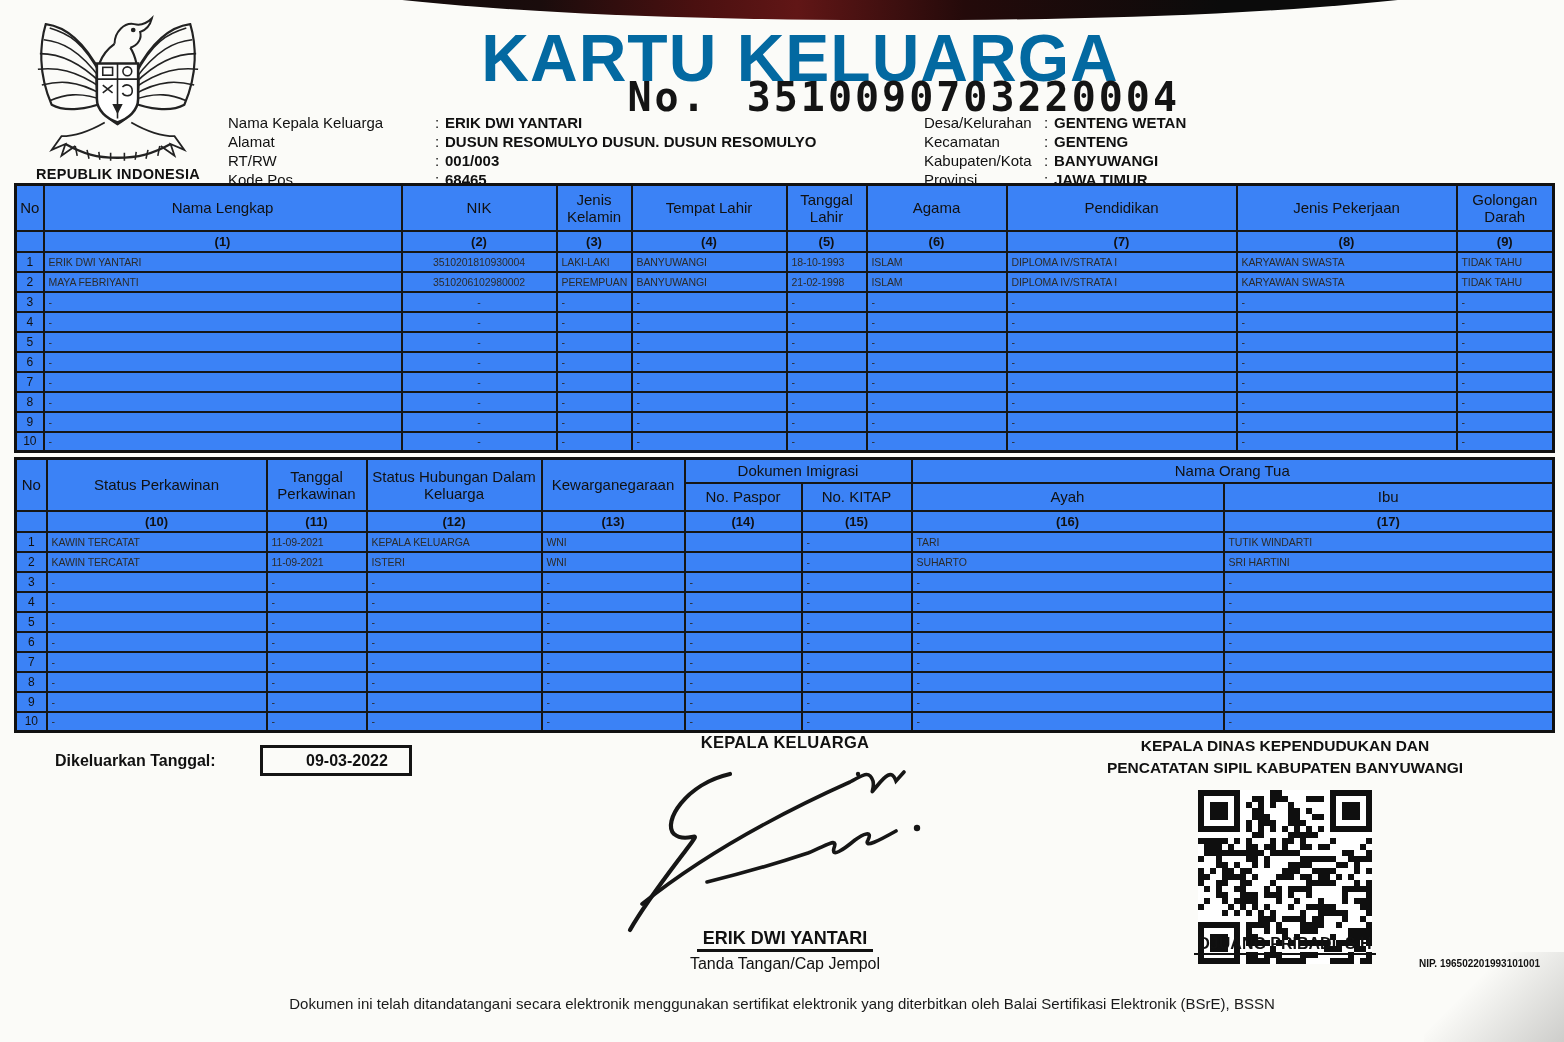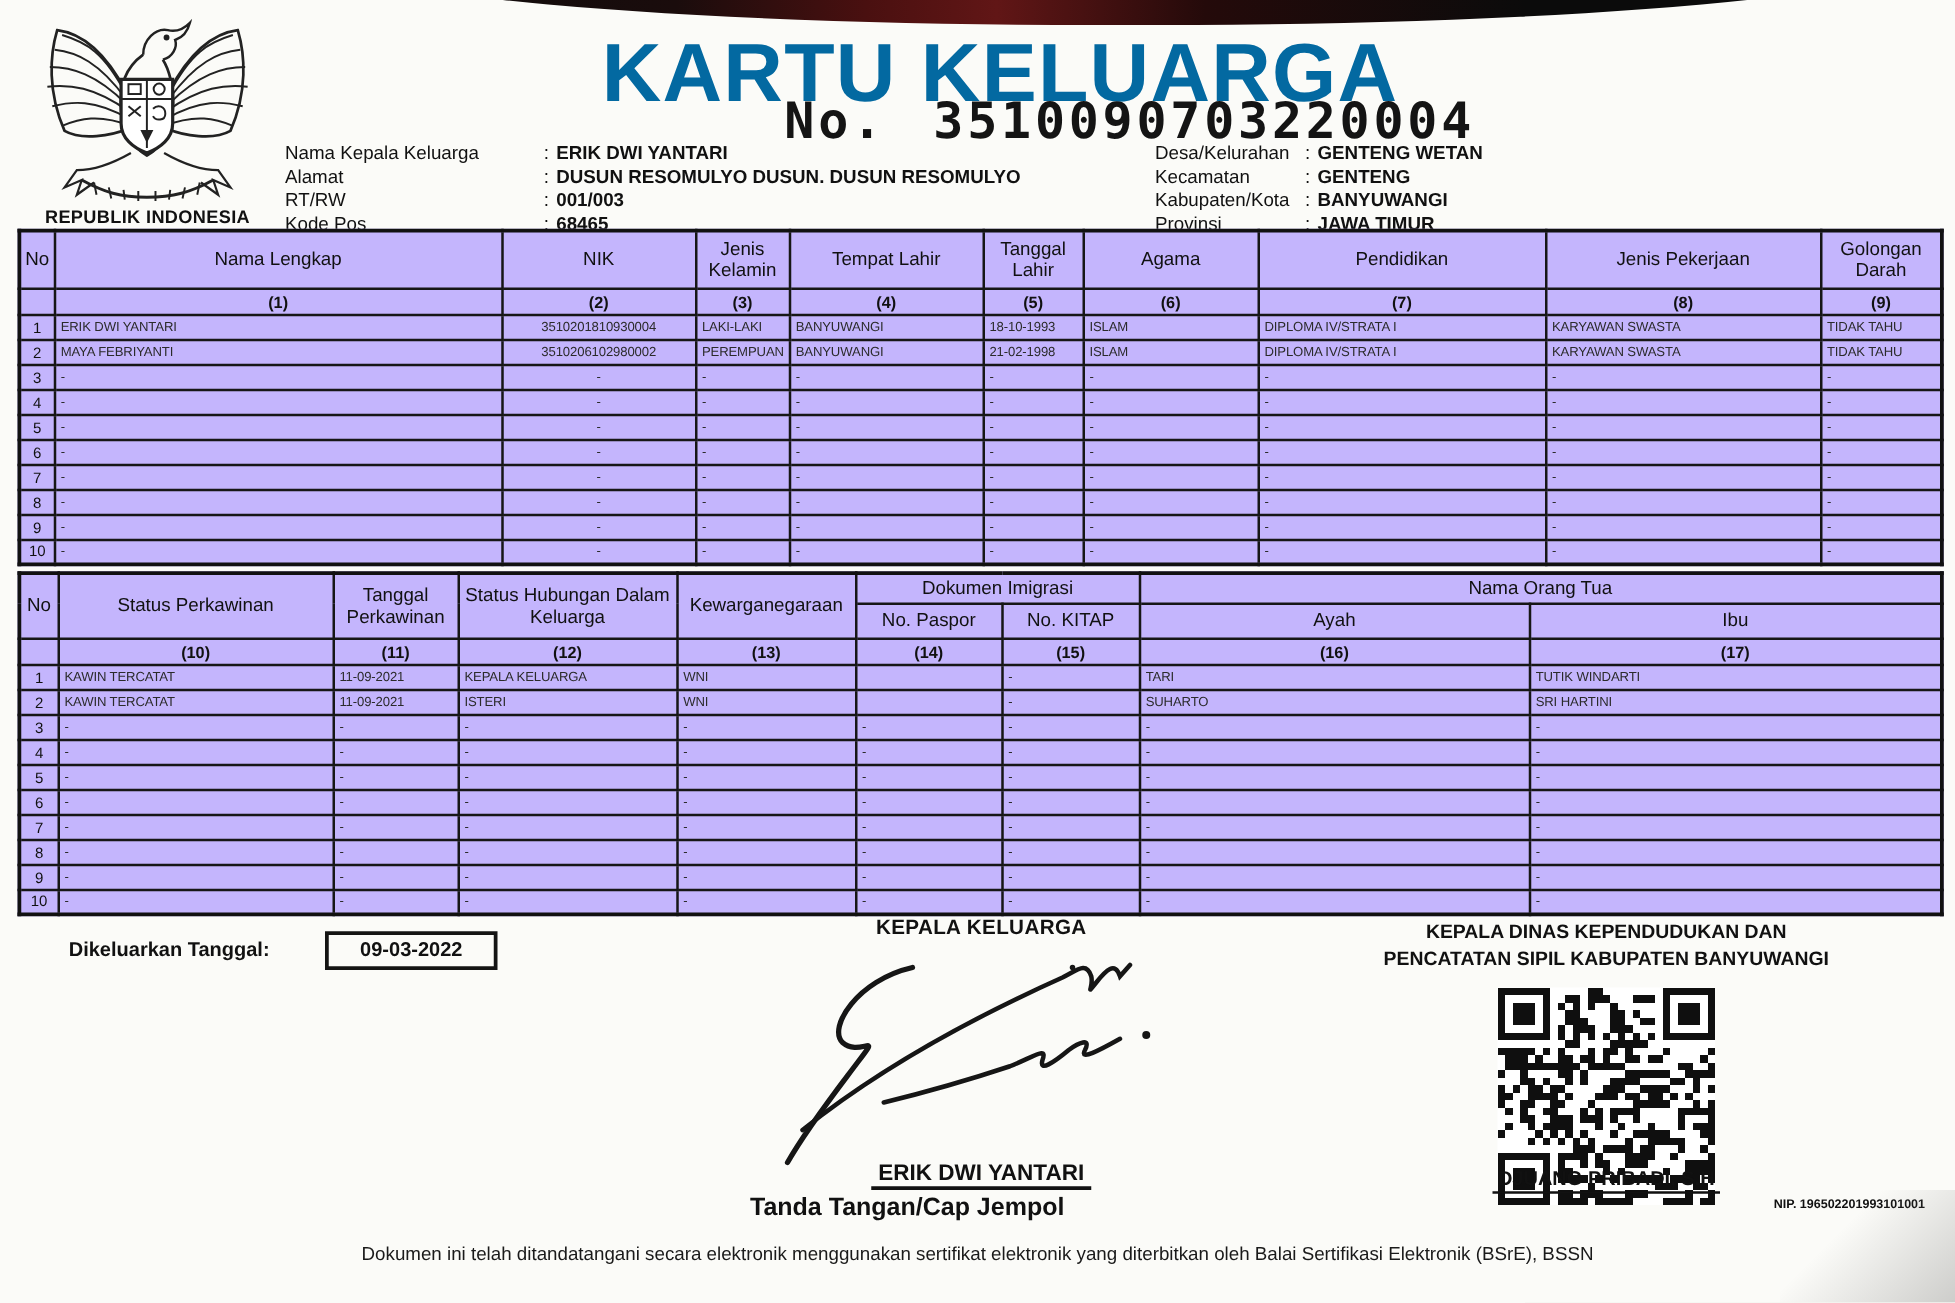--- a/index.html
+++ b/index.html
@@ -40,53 +40,53 @@
   .hdr-left  { left:228px; top:113px; }
   .hdr-right { left:924px; top:113px; }
   .hdr-row { display:flex; }
   .hdr-left  .hdr-label { width:207px; }
   .hdr-right .hdr-label { width:120px; }
   .hdr-sep { width:10px; }
   .hdr-value { font-weight:700; white-space:nowrap; }
   
   table.kk {
     position:absolute; left:14px; border-collapse:collapse; table-layout:fixed;
-    width:1538px; background:#c4b5fd;
+    width:1538px; background:#3b82f6;
   }
   #table1 { top:183px; }
   #table2 { top:457px; }
   table.kk th, table.kk td {
     border:2px solid #161616; overflow:hidden; white-space:nowrap;
   }
   table.kk { border:3px solid #111; }
   table.kk th { font-weight:400; font-size:15px; text-align:center; white-space:normal; line-height:17px; }
   tr.numbering td { font-weight:700; font-size:13px; text-align:center; height:21px; }
   tr.hrow1 th { height:46px; }
   tr.data-row { height:20px; }
   tr.data-row td { font-size:10.5px; color:#2b2b2b; padding:0 4px; letter-spacing:-0.1px; }
   tr.data-row td.c-no { text-align:center; font-size:12px; color:#111; padding:0; }
   #table1 tr.data-row td:nth-child(3) { text-align:center; }
   #t2-grp { height:24px; } #t2-sub th { height:28px;margin-top:36px; }
   .spanhead { font-size:15px; }
   
   .issued-label { position:absolute; left:55px; top:752px; font-size:16px; font-weight:700; }
   .issued-box {
-    position:absolute; left:260px; top:745px; width:138px; height:31px;
-    border:3px solid #141414; text-align:center; line-height:26px;
-    font-size:16px; font-weight:700;
+    position:absolute; left:260px; top:745px; width:152px; height:31px;
+    border:3px solid #141414; line-height:26px;
+    font-size:16px; font-weight:700;padding-left:43px;
   }
   .sig-center { position:absolute; left:600px; top:733px; width:370px; text-align:center; }
   .sig-center .sig-title { font-size:16.5px; font-weight:700; letter-spacing:0.3px; }
   .sig-svg { position:absolute; left:612px; top:752px; width:330px; height:186px; }
   .sig-name {
     position:absolute; left:600px; top:928px; width:370px; text-align:center;
     font-size:18px; font-weight:700;
   }
   .sig-name span { border-bottom:3px solid #111; padding:0 6px 1px; }
-  .sig-caption { position:absolute; left:600px; top:955px; width:370px; text-align:left; font-size:20px;font-weight:bold; }
+  .sig-caption { position:absolute; left:600px; top:955px; width:370px; text-align:center; font-size:16px; }
   .sig-right-title {
     position:absolute; left:1030px; top:735px; width:510px; text-align:center;
     font-size:15.5px; font-weight:700; line-height:22px;
   }
   .qr { position:absolute; left:1198px; top:790px; width:174px; height:174px; background:#fff; }
   .off-name {
     position:absolute; left:1030px; top:935px; width:510px; text-align:center;
     font-size:16px; font-weight:700;
   }
   .off-name span { border-bottom:2.5px solid #111; padding:0 4px 1px; }

